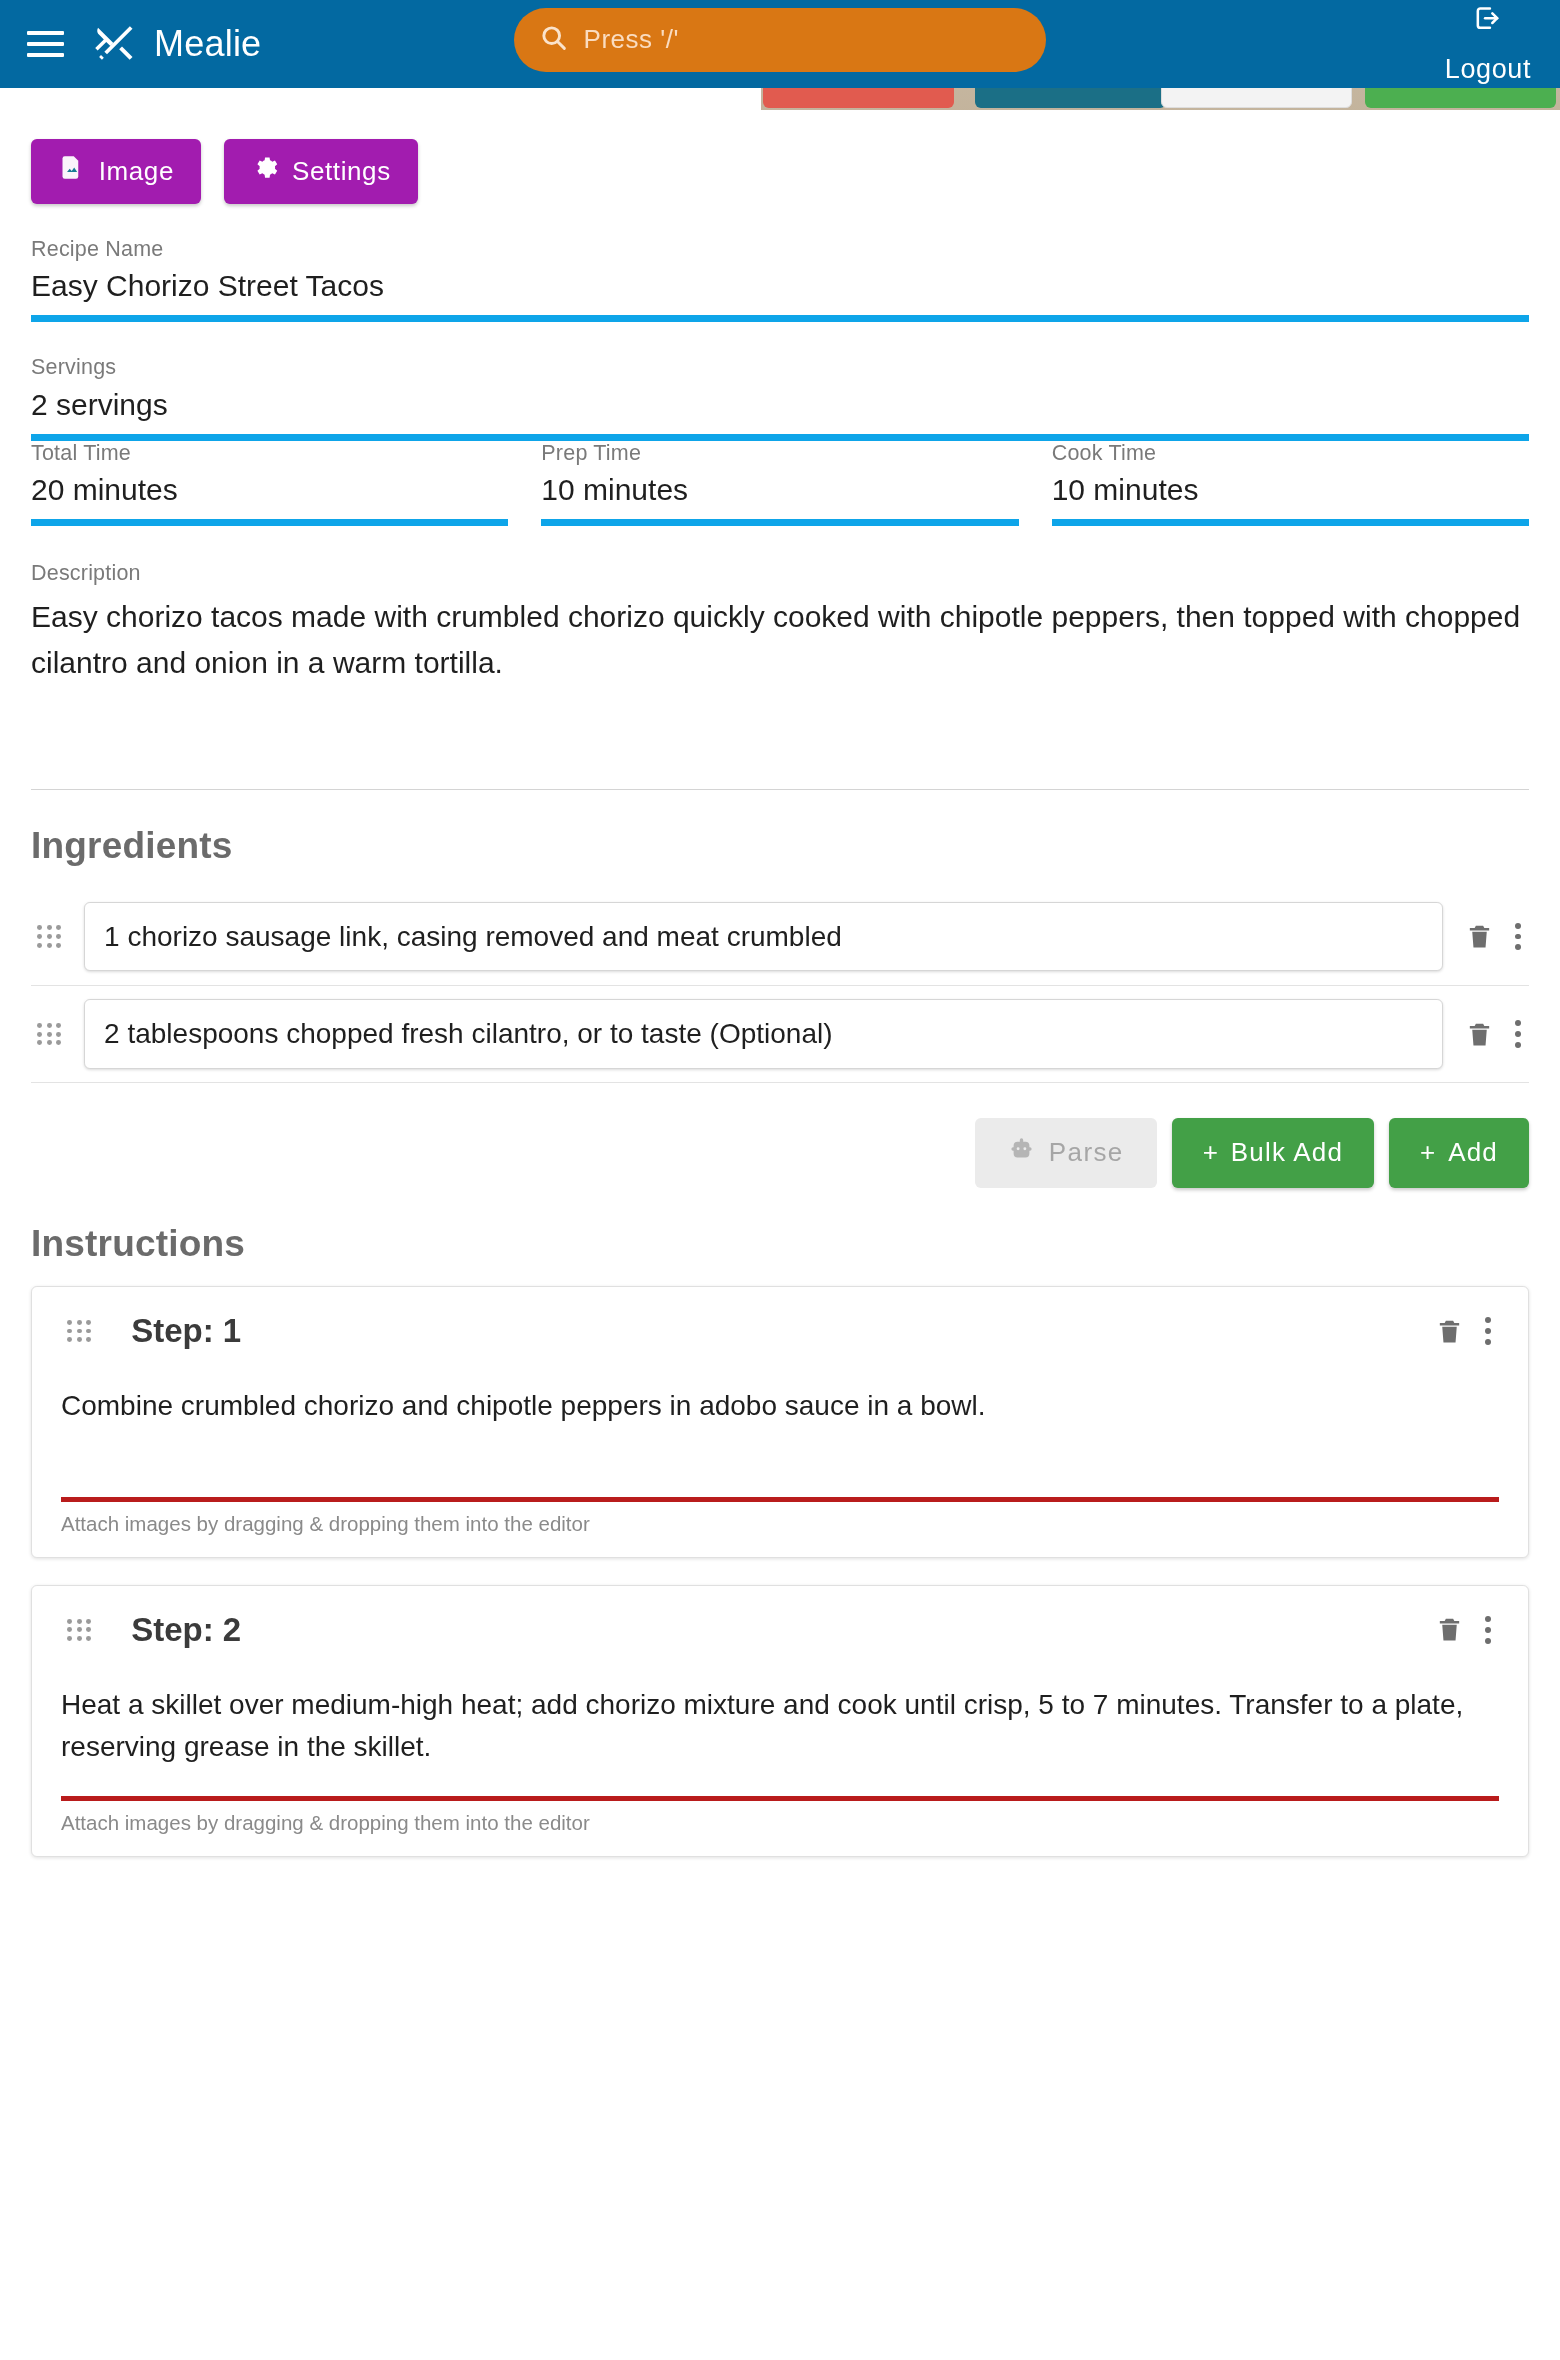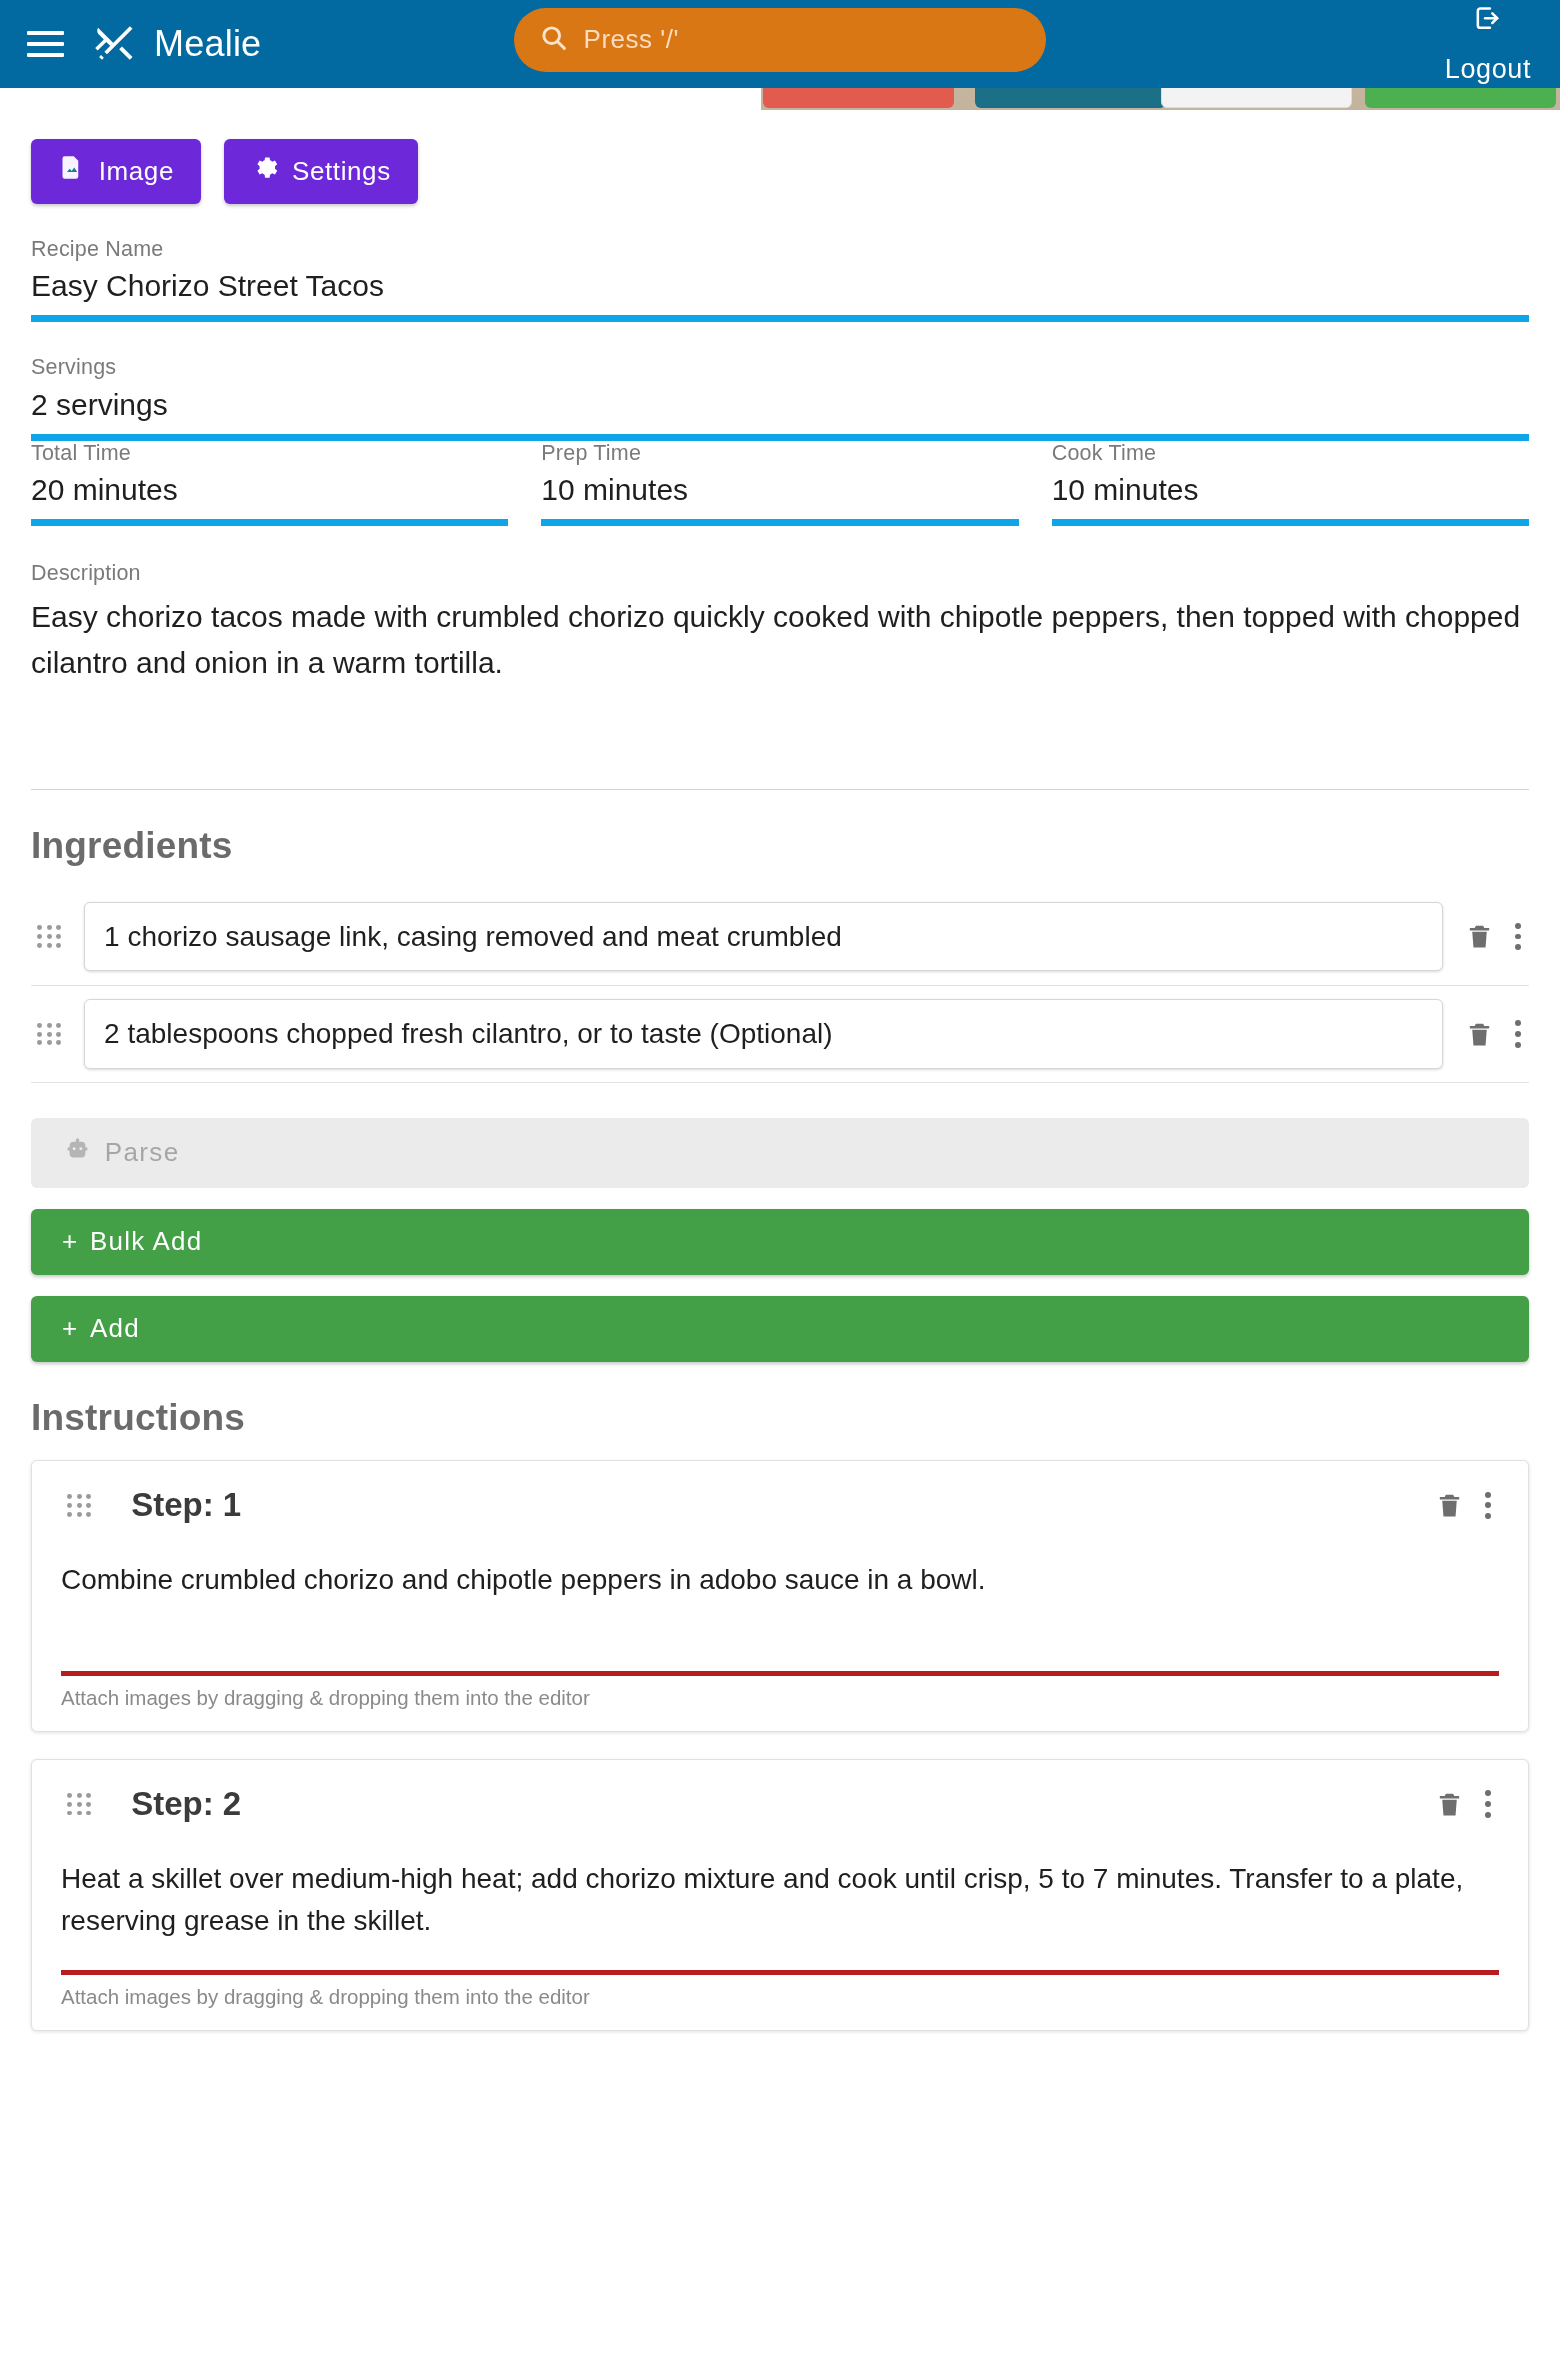--- a/index.html
+++ b/index.html
@@ -94,21 +94,21 @@
   .chip.blue  { left: 975px; width: 191px; background: #1b6f86; }
   .chip.white { left: 1161px; width: 191px; background: #f3f3f3; border:1px solid #ddd;}
   .chip.green { left: 1365px; width: 191px; background: #4caf50; }
 
   
   .page { padding: 0 31px 39px 31px; }
 
   .btn-row { display: flex; gap: 23.4px; margin-top: 29px; }
   .btn {
     display: inline-flex; align-items: center; gap: 13.7px;
-    background: #6d28d9;
+    background: #a21caf;
     color: #fff;
     border: none;
     border-radius: 5.9px;
     padding: 15.6px 27px;
     font-size: 26px;
     font-weight: 500;
     letter-spacing: 0.6px;
     cursor: pointer;
     box-shadow: 0 2px 3.9px rgba(0,0,0,.22);
     font-family: "Liberation Sans", sans-serif;
@@ -176,23 +176,22 @@
     box-shadow: 0 1px 2.9px rgba(0,0,0,.15);
     padding: 17.6px 19.5px;
     font-size: 28px;
     color: #1f1f1f;
     cursor: text;
   }
   .row-actions { display: flex; align-items: center; gap: 21.5px; margin-left: 21.5px; margin-right: 7.8px;}
   .icon-btn { cursor: pointer; display: flex; align-items: center; justify-content: center; }
 
   .ing-buttons {
-    display: flex; justify-content: flex-end; gap: 21px;
+    display: flex; justify-content: flex-end; gap: 15px;
     margin-top: 35px;
-    flex-direction: column;
   }
   .btn-parse {
     display: inline-flex; align-items: center; gap: 13.7px;
     background: #ebebeb; color: #a6a6a6;
     border: none; border-radius: 5.9px;
     padding: 17.6px 33px; font-size: 26px; letter-spacing: 1.4px;
     cursor: default;
     font-family: "Liberation Sans", sans-serif;
   }
   .btn-green {

